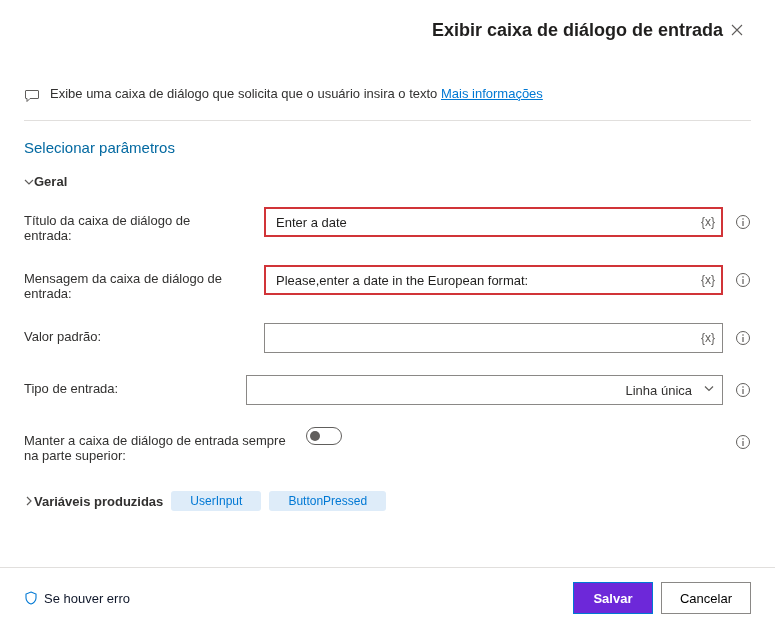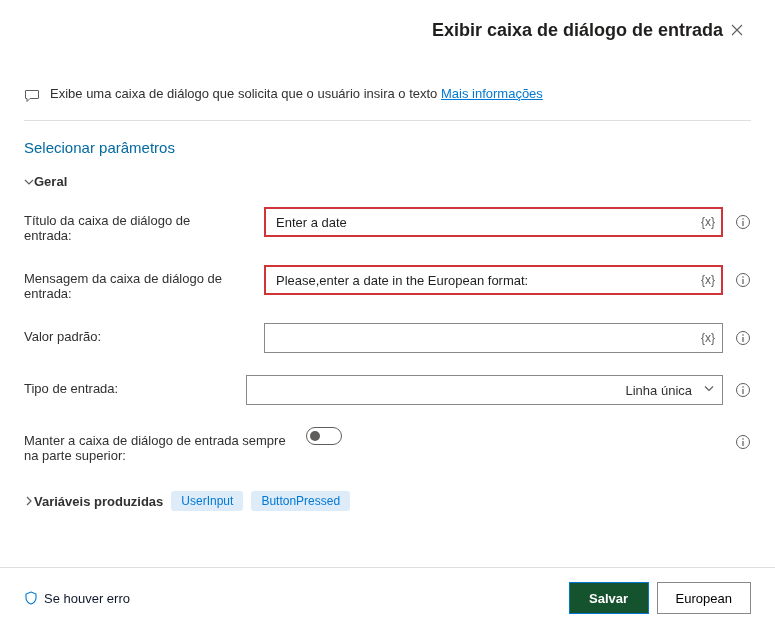--- a/index.html
+++ b/index.html
@@ -177,21 +177,21 @@
     height: 10px;
     border-radius: 50%;
     background: #605e5c;
     top: 3px;
     left: 3px;
   }
   .var-pill {
     display: inline-block;
     background: #deecf9;
     color: #0078d4;
-    padding: 3px 10px;
+    padding: 3px 19px;
     border-radius: 3px;
     font-size: 12px;
     margin-left: 8px;
     cursor: pointer;
   }
   .chev-right {
     transform: rotate(-90deg);
   }
   .footer {
     border-top: 1px solid #e1dfdd;
@@ -217,21 +217,21 @@
     min-width: 80px;
     height: 32px;
     padding: 0 18px;
     border: 1px solid #8a8886;
     background: #fff;
     font-size: 13px;
     cursor: pointer;
     font-family: inherit;
   }
   .btn-primary {
-    background: #14532d;
+    background: #6d28d9;
     border-color: #0078d4;
     color: #fff;
     font-weight: 600;
     margin-left: 25px;
   }
 </style>
 </head>
 <body>
 
 <div class="dialog">
@@ -357,17 +357,17 @@
 
   <div class="footer">
     <div class="error-link">
       <svg viewBox="0 0 14 14">
           <path d="M7 1 L12 3 V7 C12 10 9.5 12.5 7 13 C4.5 12.5 2 10 2 7 V3 Z" fill="none" stroke="#0078d4" stroke-width="1.1"></path>
         </svg>
       <span>Se houver erro</span>
     </div>
     <div class="footer-actions">
       <button class="btn btn-primary">Salvar</button>
-      <button class="btn">European</button>
+      <button class="btn">Cancelar</button>
     </div>
   </div>
 
 </div>
 
 </body></html>

